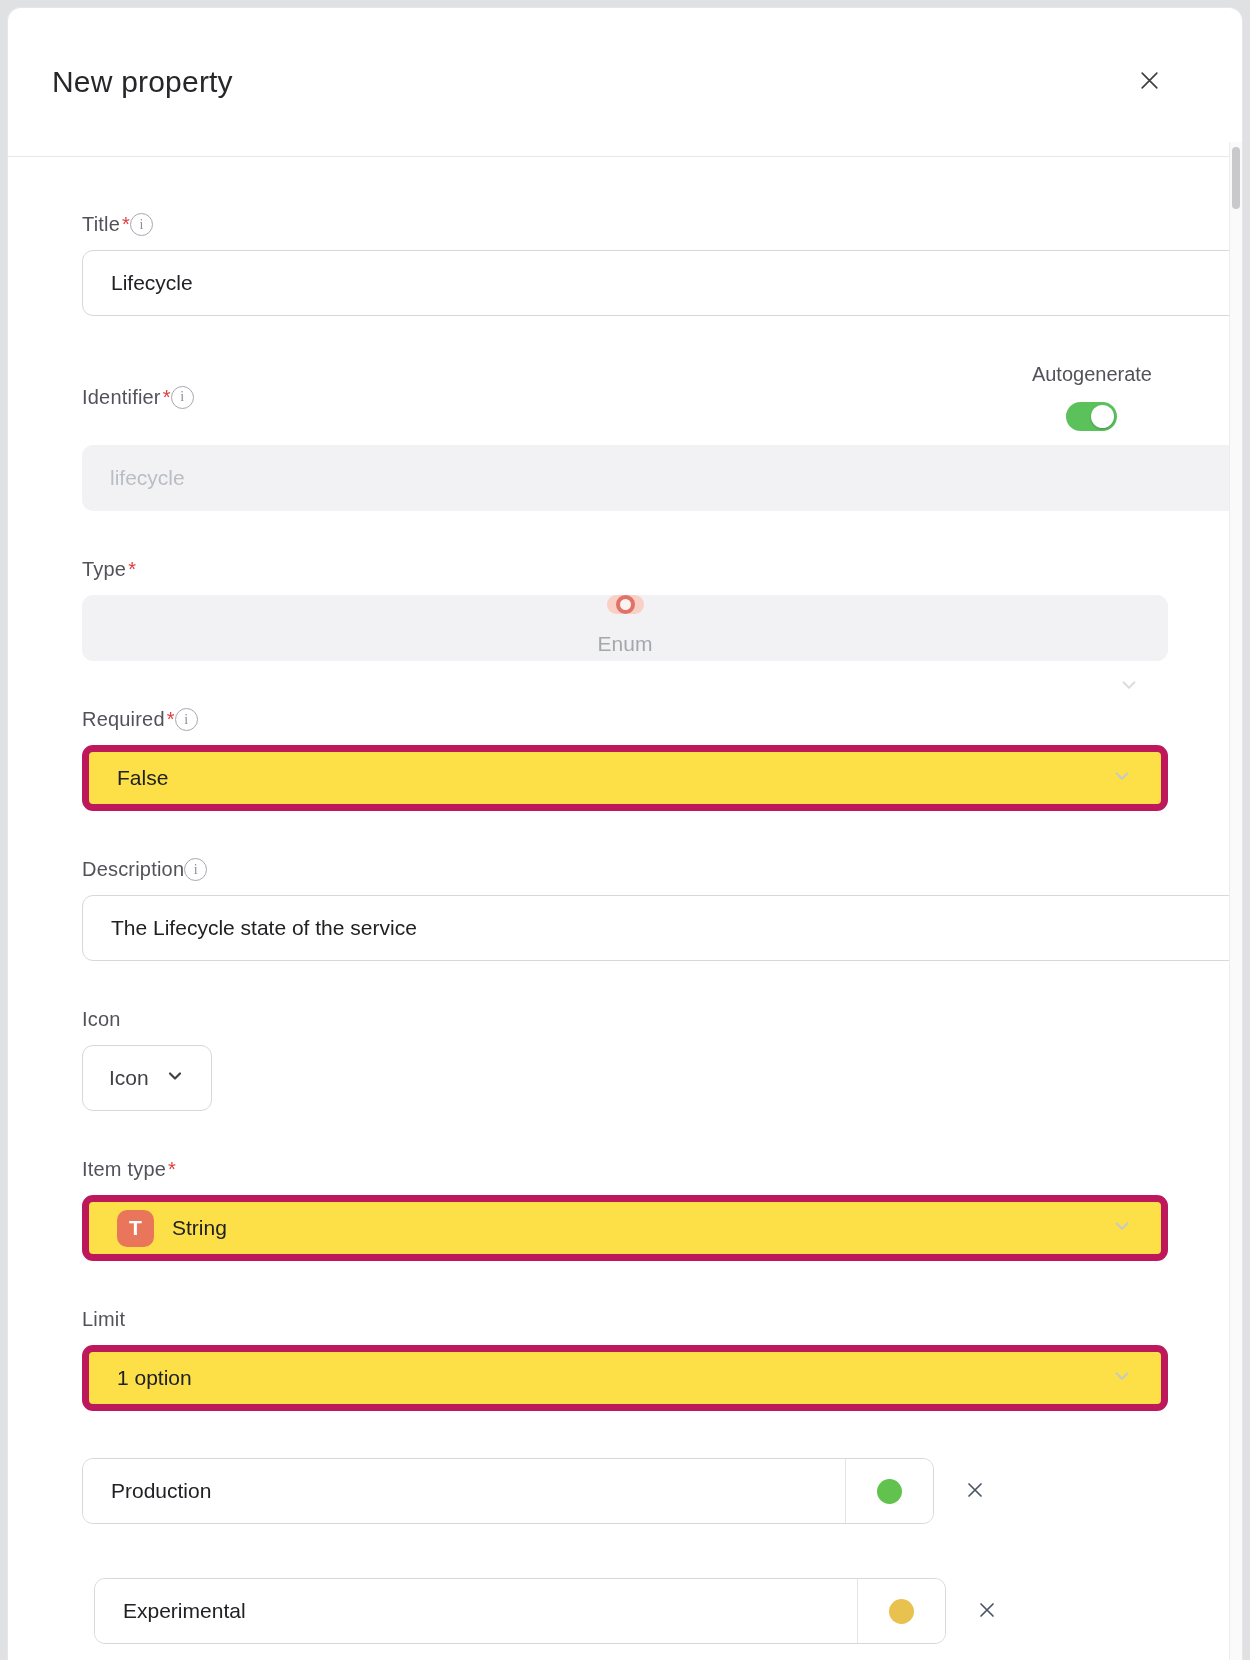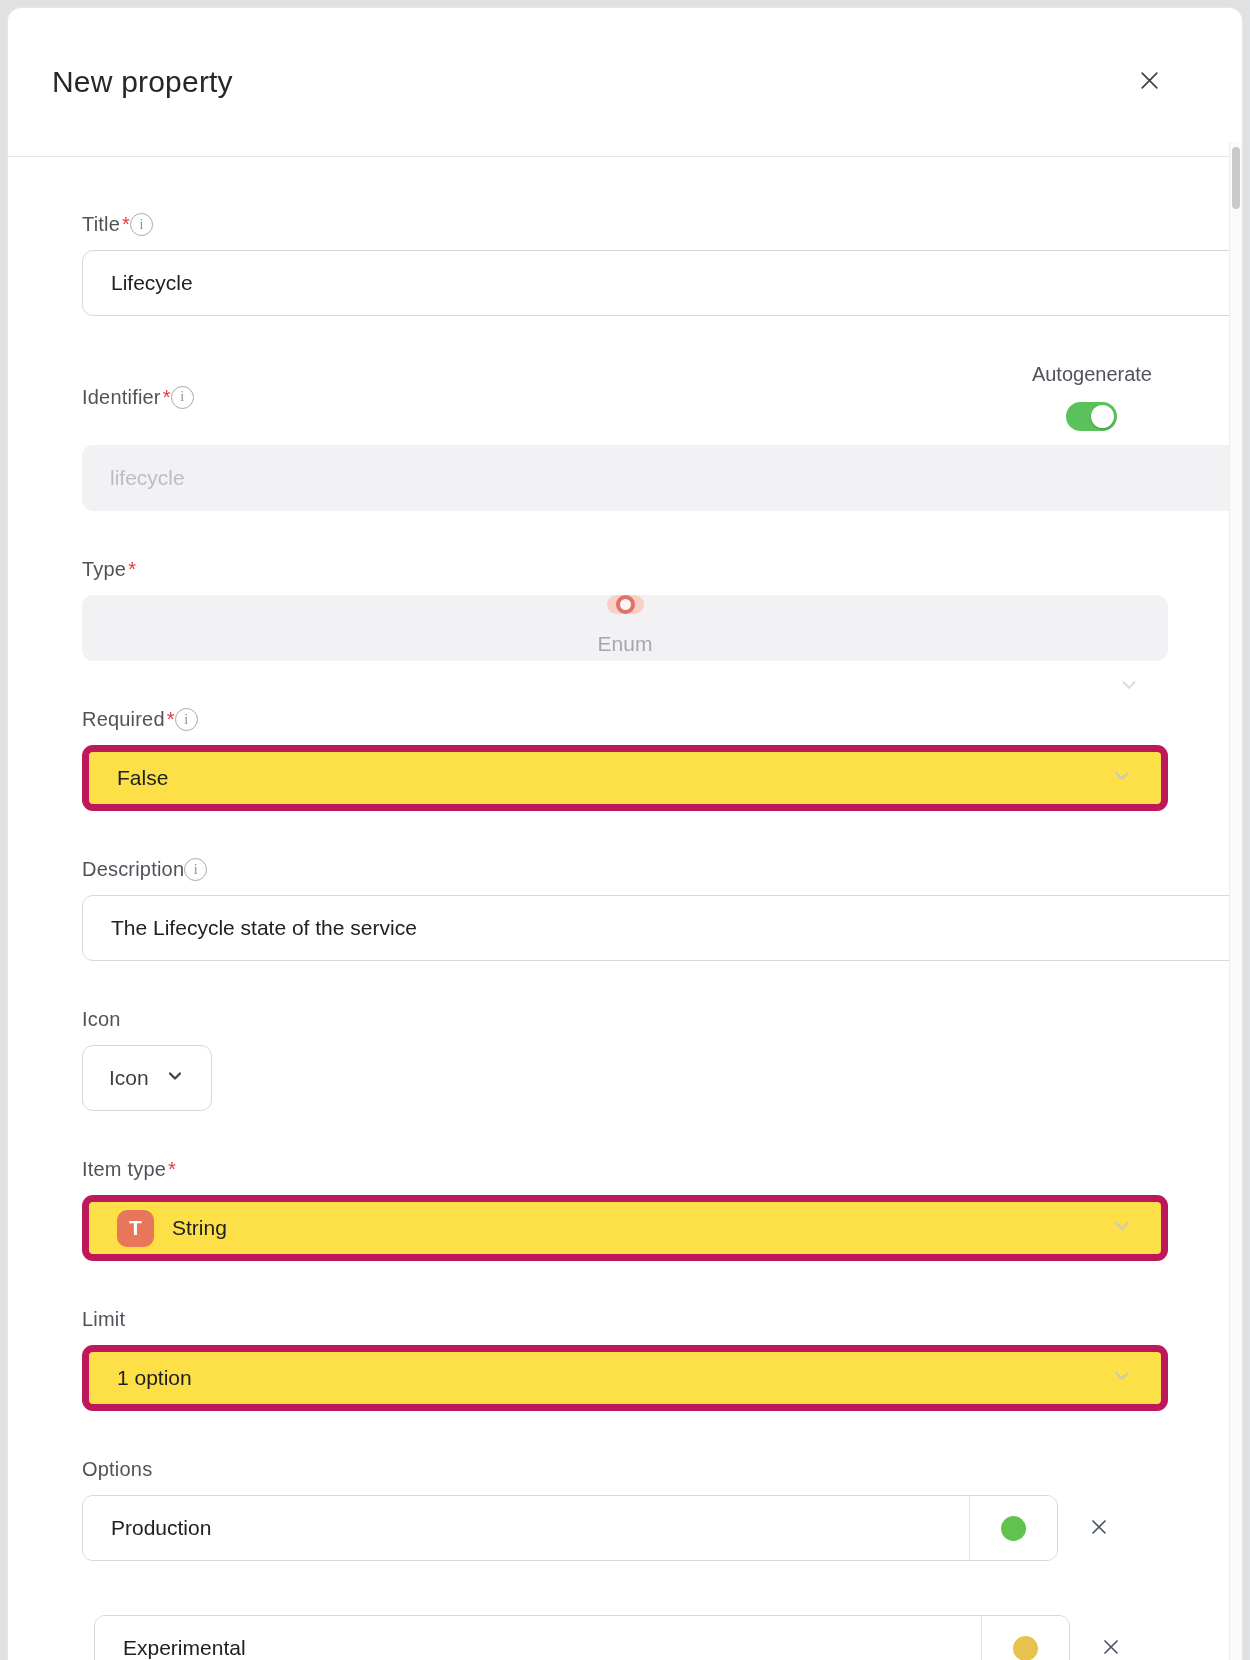--- a/index.html
+++ b/index.html
@@ -108,21 +108,21 @@
   .icon-btn {
     height: 66px; border: 1px solid #d8d8dc; border-radius: 11px;
     background: #fff; display: inline-flex; align-items: center; gap: 16px;
     padding: 0 26px; font-size: 21px; color: #3f3f46; cursor: pointer;
     font-family: "Liberation Sans", sans-serif;
   }
   .icon-btn .chev { color: #3f3f46; }
   .option-row { display: flex; align-items: center; margin-bottom: 54px; }
   .option-row.indent { margin-left: 12px; margin-bottom: 8px; }
   .option-box {
-    flex: 0 0 auto; width: 976px; height: 66px;
+    flex: 0 0 auto; width: 852px; height: 66px;
     border: 1px solid #d8d8dc; border-radius: 11px;
     display: flex; align-items: stretch; overflow: hidden; background: #fff;
   }
   .option-input {
     flex: 1; border: none; outline: none;
     padding: 0 28px; font-size: 21px; color: #202124;
     font-family: "Liberation Sans", sans-serif;
   }
   .option-color {
     width: 88px; border-left: 1px solid #e4e4e7;
@@ -277,25 +277,20 @@
         <span>1 option</span>
         <span class="chev">
           <svg width="22" height="22" viewBox="0 0 24 24">
               <polyline points="6 9 12 15 18 9" fill="none" stroke="currentColor" stroke-width="2" stroke-linecap="round" stroke-linejoin="round"></polyline>
             </svg>
         </span>
       </div>
     </div>
 
     <div class="field">
-      <div class="label-row">
-        <span class="label-left">
-          <span class="label"><span>Options</span></span>
-        </span>
-      </div>
 
       <div class="option-row">
         <div class="option-box">
           <input class="option-input" value="Production" style="">
           <div class="option-color">
             <span class="dot" style="background-color: rgb(98, 194, 78);"></span>
           </div>
         </div>
         <button class="remove-btn">
           <span>

